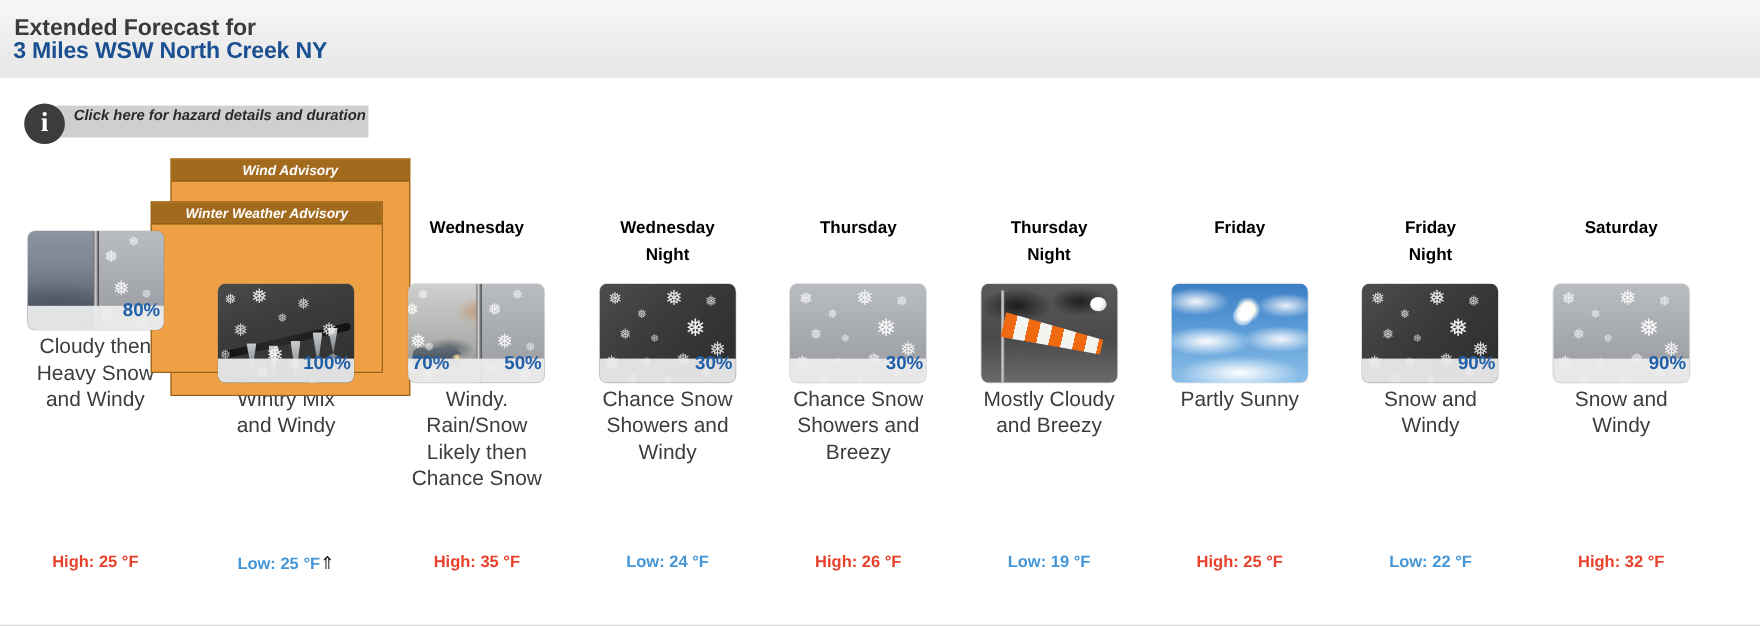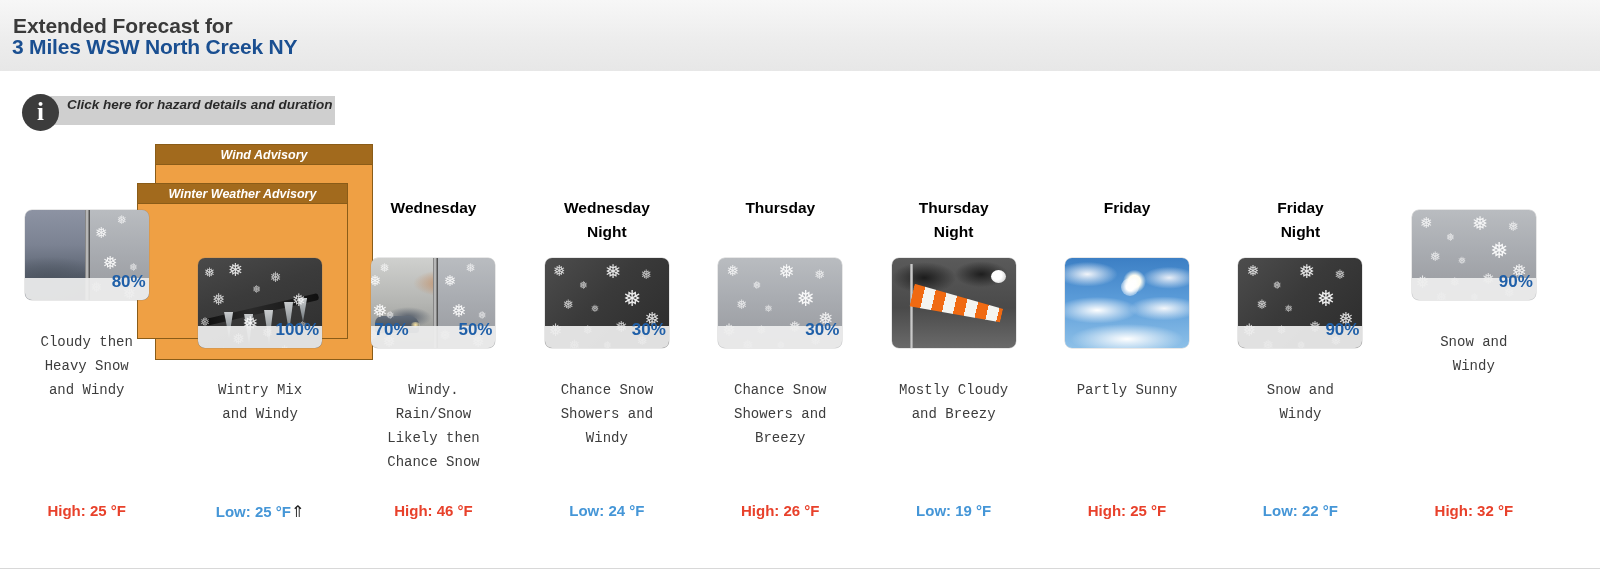--- a/index.html
+++ b/index.html
@@ -100,24 +100,23 @@
     background: rgba(238,238,238,0.93);
   }
   .pop-val {
     position: absolute; bottom: 0px; height: 29px; line-height: 21px;
     font-size: 17px; font-weight: bold; color: #1f5fa8;
   }
   .pop-right { right: 3px; }
   .pop-left  { left: 3px; margin-top: 32px; }
 
   .desc {
-    margin-top: 30px;
-    font-size: 14px; color: #3d3d3d; line-height: 24px;
+    margin-top: 4px;
+    font-size: 19px; color: #3d3d3d; line-height: 24px;
     white-space: pre-line;
-    font-family: Liberation Mono, monospace;
   }
   .temp {
     position: absolute; left: 0; right: 0; top: 306px;
     font-size: 15px; font-weight: bold; white-space: nowrap;
   }
   .temp.high { color: #e8412b; }
   .temp.low  { color: #4596d7; }
   .trend-arrow {
     color: #1c1c1c; font-weight: normal; font-size: 16px;
     font-family: "DejaVu Sans", sans-serif;
@@ -289,21 +288,21 @@
         <div class="flake" style="left: 11px; top: 76px; font-size: 16px; opacity: 0.8;">❅</div>
         <div class="split-line" style="left: 62px;"></div>
         <div class="pop-strip"></div>
         <div class="pop-val pop-left">70%</div>
         <div class="pop-val pop-right">50%</div>
       </div>
       <div class="desc">Windy.
 Rain/Snow
 Likely then
 Chance Snow</div>
-      <div class="temp high"><span>High: 46 °F</span></div>
+      <div class="temp high"><span>High: 35 °F</span></div>
     </div>
     <div class="day-col">
       <div class="day-name">Wednesday
 Night</div>
       <div class="icon-wrap">
         <div class="icon-canvas sky-night-snow"></div>
         <div class="flake" style="left: 8px; top: 6px; font-size: 15px; opacity: 0.8;">❅</div>
         <div class="flake" style="left: 34px; top: 22px; font-size: 11px; opacity: 0.7;">❅</div>
         <div class="flake" style="left: 60px; top: 4px; font-size: 19px; opacity: 0.88;">❅</div>
         <div class="flake" style="left: 18px; top: 40px; font-size: 13px; opacity: 0.72;">❅</div>
@@ -393,20 +392,21 @@
         <div class="flake" style="left: 58px; top: 82px; font-size: 11px; opacity: 0.58;">❅</div>
         <div class="flake" style="left: 92px; top: 76px; font-size: 13px; opacity: 0.64;">❅</div>
         <div class="pop-strip"></div>
         <div class="pop-val pop-right">90%</div>
       </div>
       <div class="desc">Snow and
 Windy</div>
       <div class="temp low"><span>Low: 22 °F</span></div>
     </div>
     <div class="day-col">
+      <div class="day-name">Saturday</div>
       <div class="icon-wrap">
         <div class="icon-canvas sky-gray-snow"></div>
         <div class="flake" style="left: 8px; top: 6px; font-size: 15px; opacity: 0.8;">❅</div>
         <div class="flake" style="left: 34px; top: 22px; font-size: 11px; opacity: 0.7;">❅</div>
         <div class="flake" style="left: 60px; top: 4px; font-size: 19px; opacity: 0.88;">❅</div>
         <div class="flake" style="left: 18px; top: 40px; font-size: 13px; opacity: 0.72;">❅</div>
         <div class="flake" style="left: 46px; top: 46px; font-size: 10px; opacity: 0.62;">❅</div>
         <div class="flake" style="left: 78px; top: 30px; font-size: 22px; opacity: 0.92;">❅</div>
         <div class="flake" style="left: 96px; top: 10px; font-size: 13px; opacity: 0.7;">❅</div>
         <div class="flake" style="left: 4px; top: 64px; font-size: 17px; opacity: 0.78;">❅</div>

